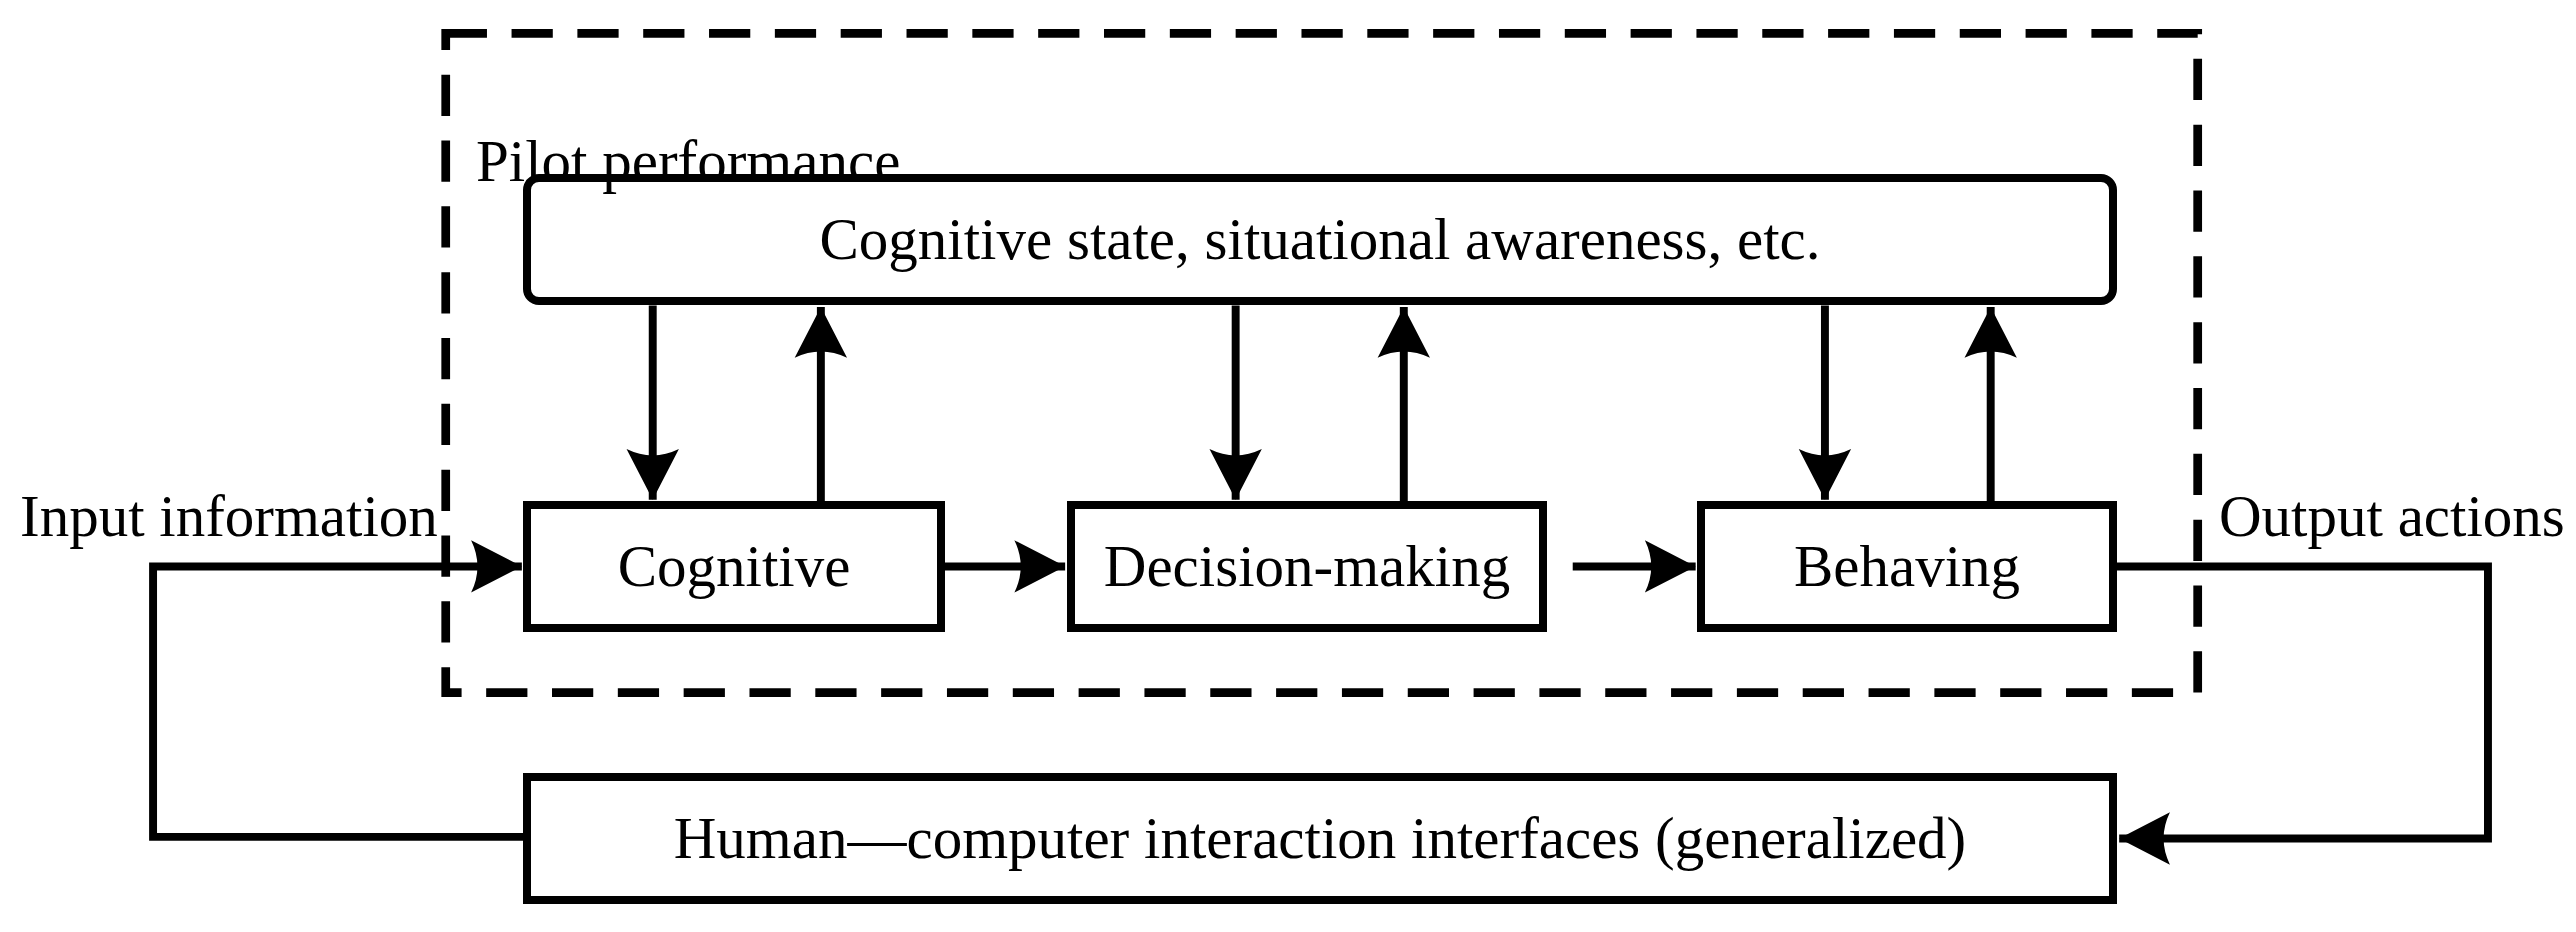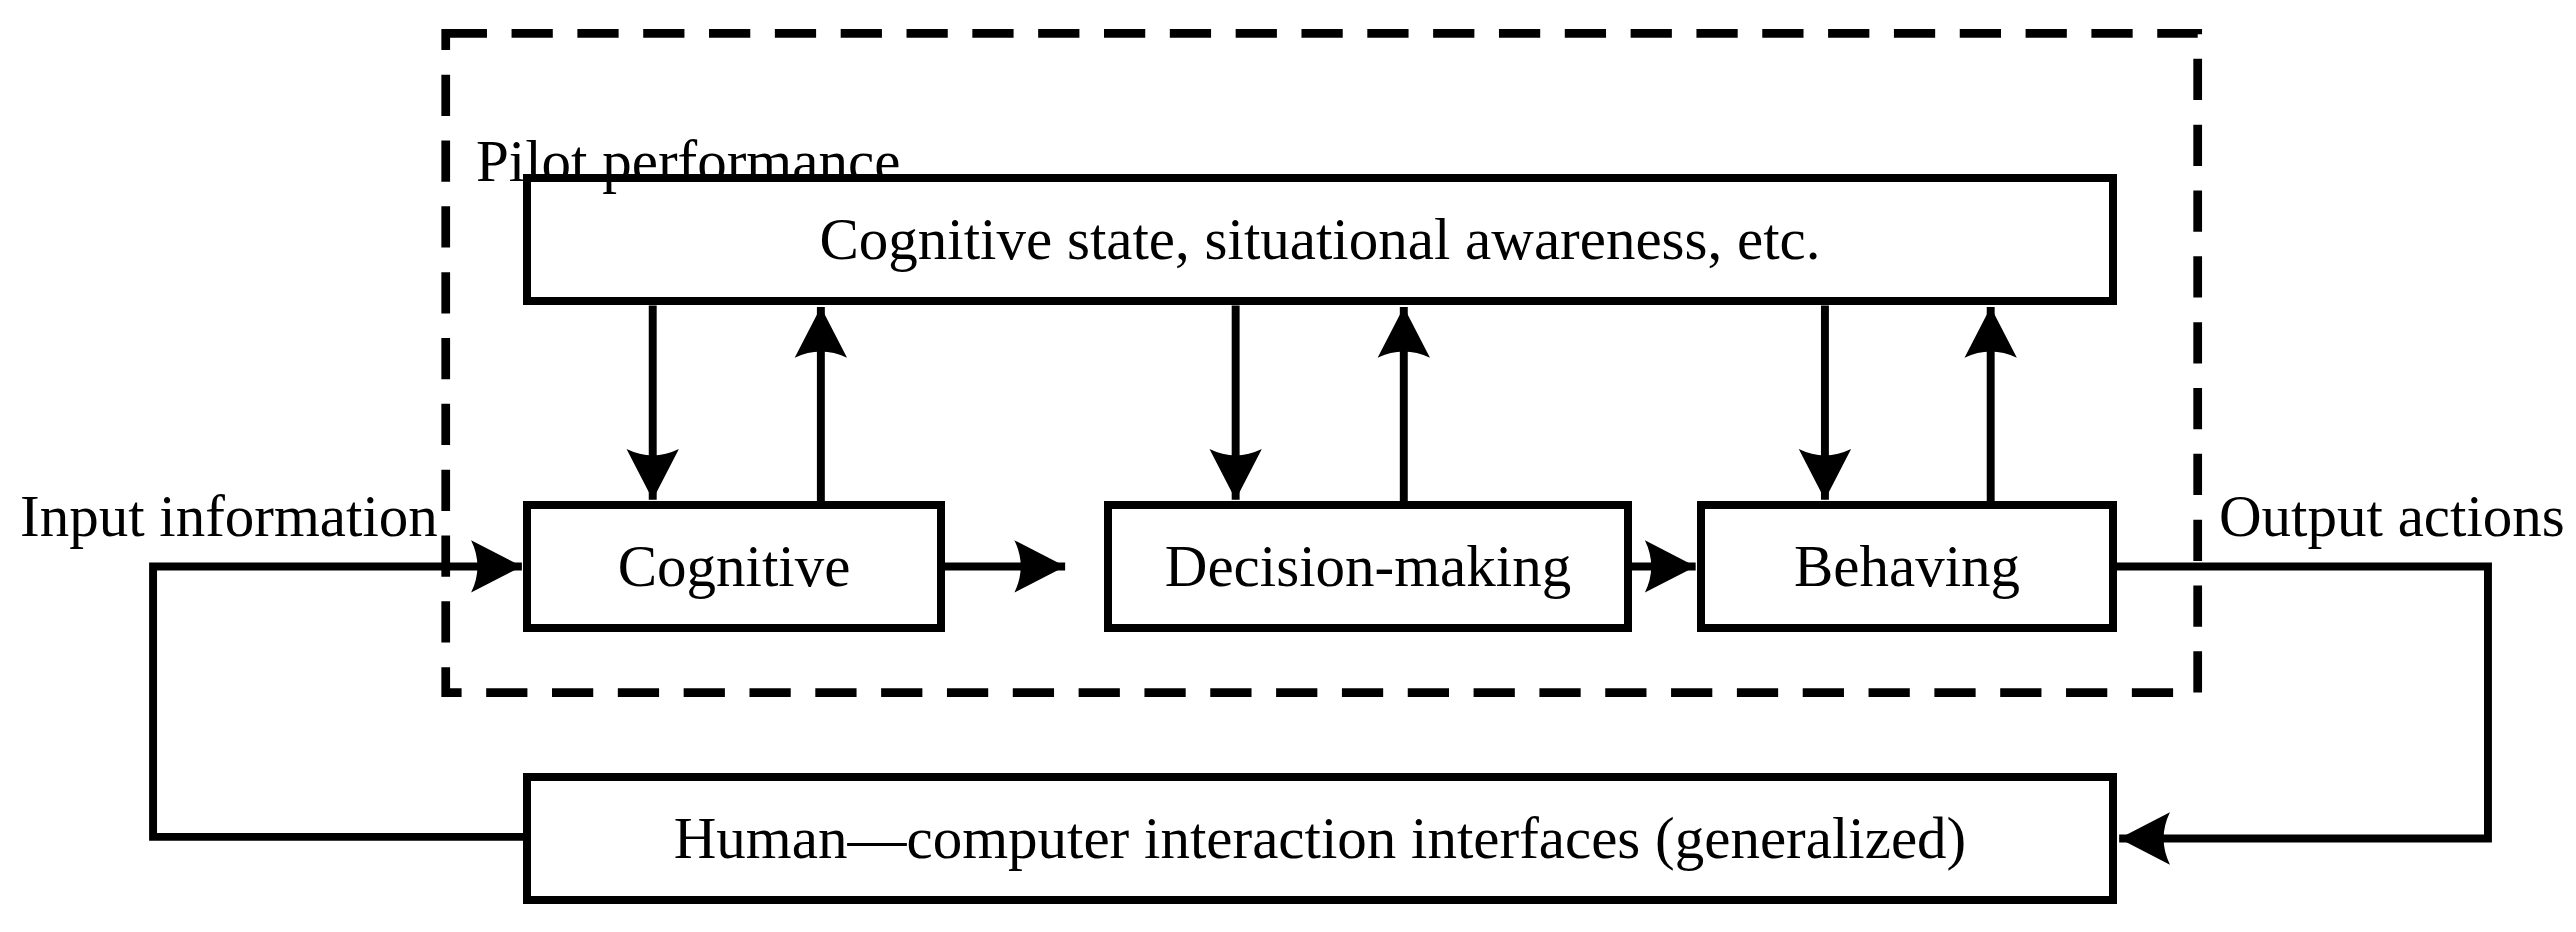--- a/index.html
+++ b/index.html
@@ -18,23 +18,23 @@
     box-sizing:border-box;
     border:8px solid #000;
     background:#fff;
     display:flex;
     align-items:center;
     justify-content:center;
     font-size:59px;
     line-height:1;
     white-space:nowrap;
   }
-  .box-cognitive{left:523px;top:174px;width:1594px;height:131px;}
+  .box-cognitive{left:523px;top:174px;width:1594px;height:131px;border-radius:16px;}
   .box-perception{left:523px;top:501px;width:422px;height:131px;}
-  .box-decision{left:1067px;top:501px;width:528px;height:131px;margin-left:37px;}
+  .box-decision{left:1067px;top:501px;width:480px;height:131px;}
   .box-behaving{left:1697px;top:501px;width:420px;height:131px;}
   .box-hci{left:523px;top:773px;width:1594px;height:131px;}
   .label{
     position:absolute;
     font-size:59px;
     line-height:59px;
     white-space:nowrap;
   }
   .label-pilot{left:476px;top:84px;font-weight:normal;margin-top:48px;}
   .label-input{left:20px;top:487px;}

